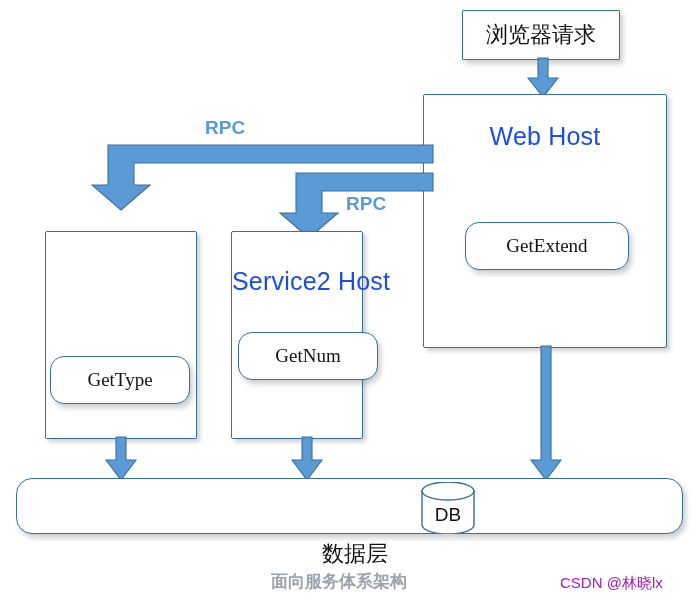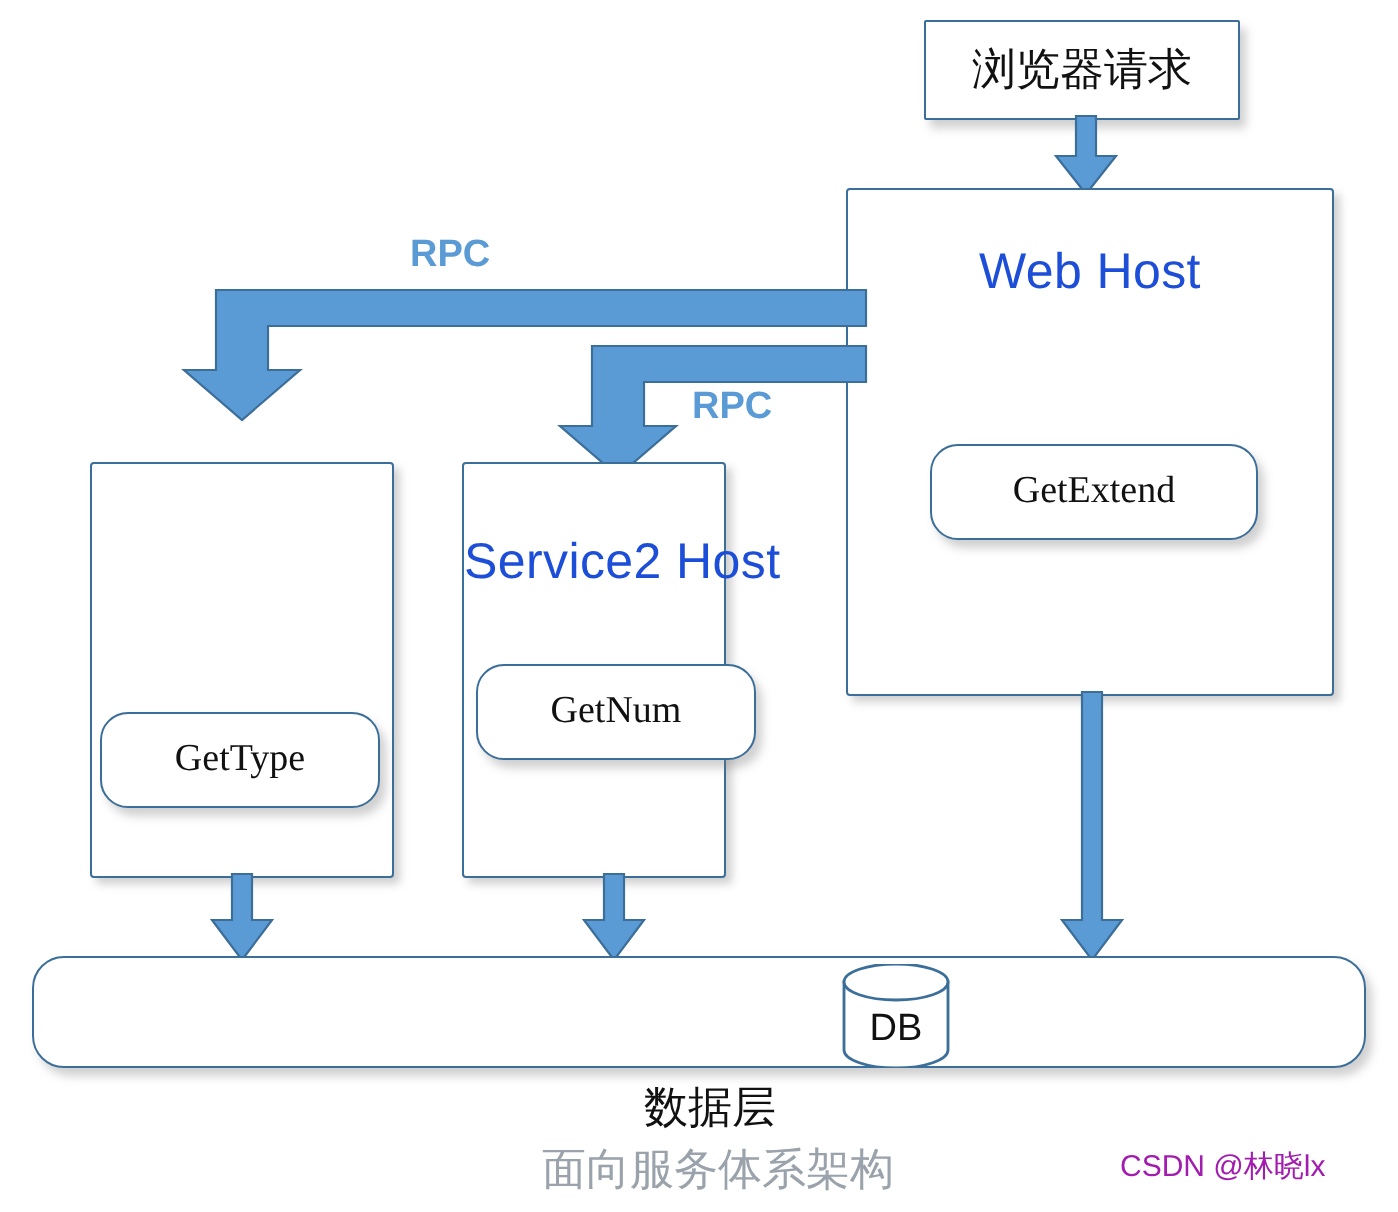--- a/index.html
+++ b/index.html
@@ -67,22 +67,23 @@
   .rpc-label {
     position: absolute;
     color: #5b9bd5;
     font-size: 19px;
     font-weight: 600;
     white-space: nowrap;
   }
   .caption {
     position: absolute;
     color: #9aa2ab;
-    font-size: 22px;
+    font-size: 17px;
     white-space: nowrap;
+    font-weight: bold;
   }
   .watermark {
     position: absolute;
     color: #a21caf;
     font-size: 15px;
     white-space: nowrap;
   }
 
   
   .arrow-svg {

